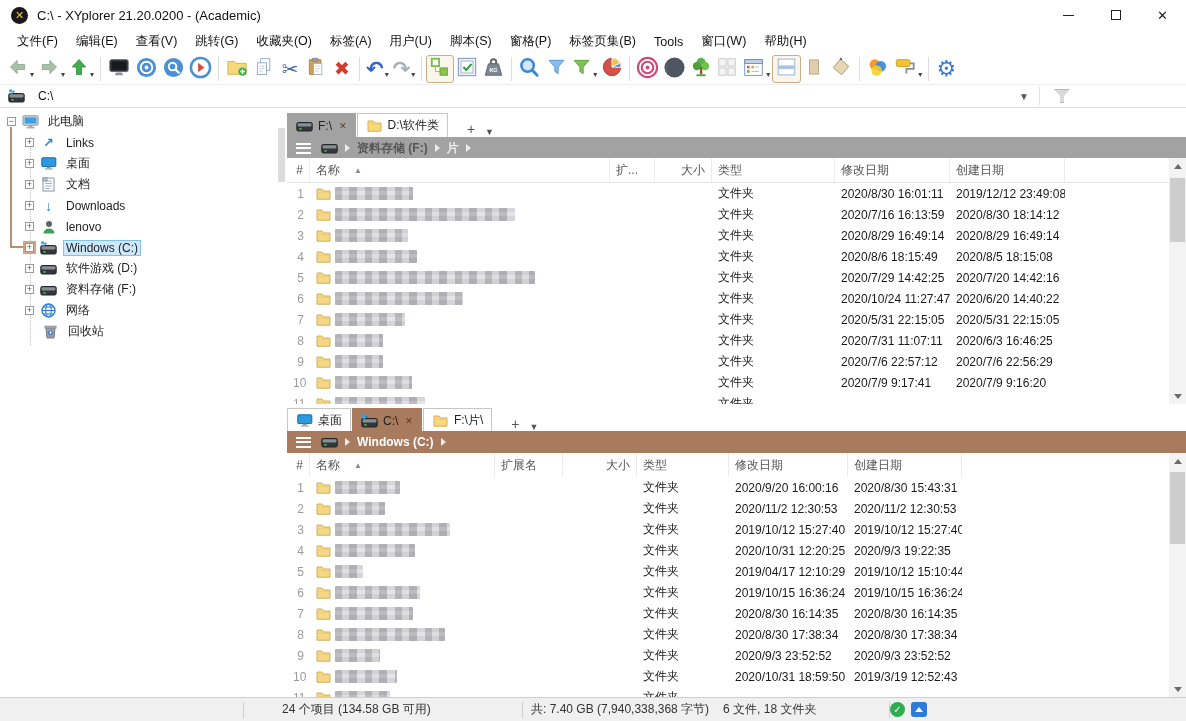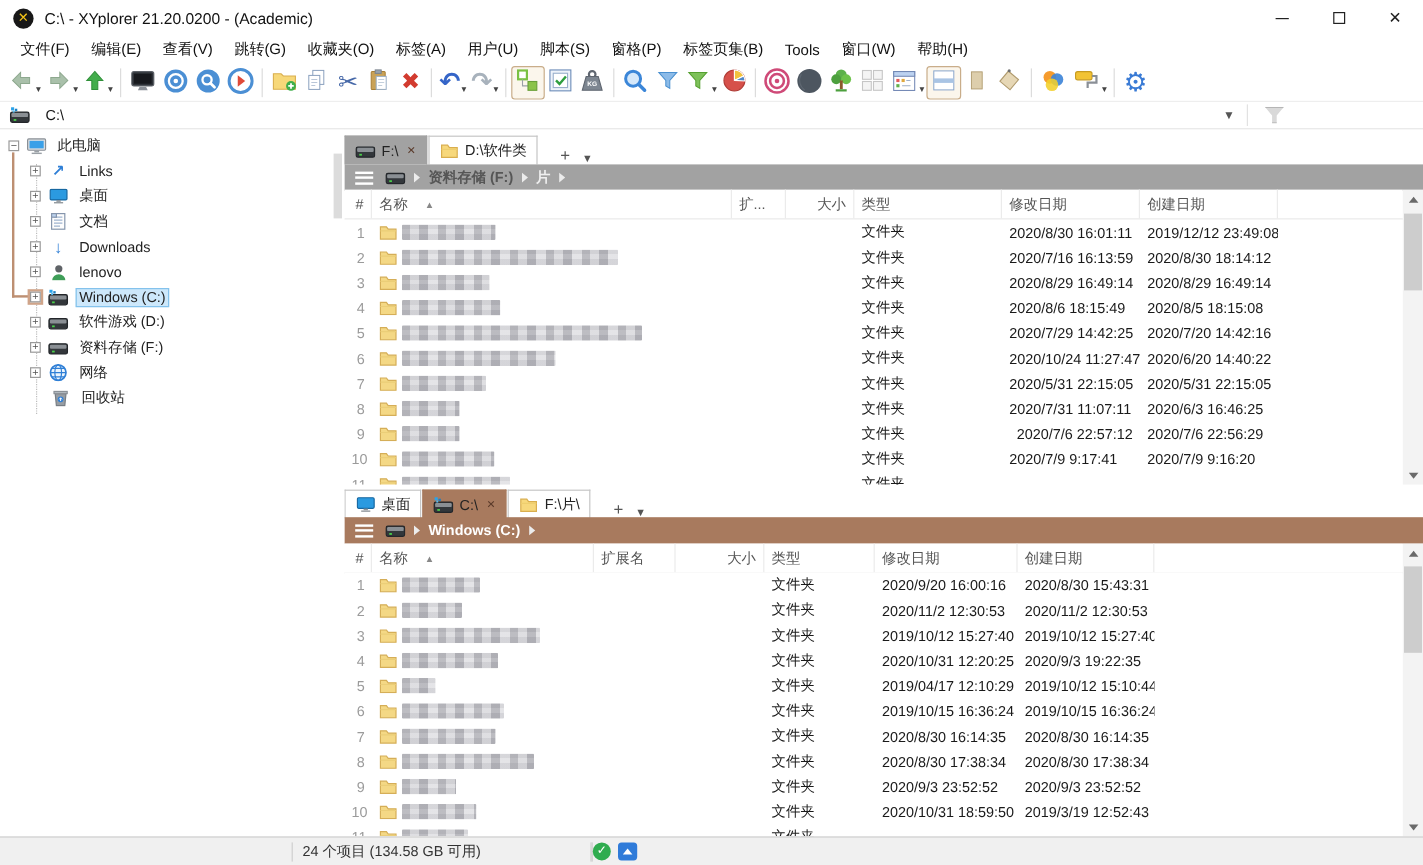--- a/index.html
+++ b/index.html
@@ -695,21 +695,21 @@
                   <svg width="15" height="13" viewBox="0 0 15 13">
                     <path d="M1 2 h5 l1.5 2 H14 v8.2 H1 z" fill="#f7d87c" stroke="#d9ae4e"></path>
                     <path d="M1 5.4 H14" stroke="#eece6e"></path>
                   </svg>
                 </span>
                 <span class="nameblur" style="width:48px;"></span>
               </span>
               <span class="lcell" style="width:45px;"></span>
               <span class="lcell r" style="width:57px;"></span>
               <span class="lcell" style="width:123px;">文件夹</span>
-              <span class="lcell" style="width:115px;text-align:right;">2020/7/6 22:57:12</span>
+              <span class="lcell" style="width:115px;">2020/7/6 22:57:12</span>
               <span class="lcell" style="width:115px;">2020/7/6 22:56:29</span>
             </div>
             <div class="lrow">
               <span class="lcell r rownum" style="width:23px;">10</span>
               <span class="lcell" style="width:300px;display:flex;align-items:center;">
                 <span class="rowfolder">
                   <svg width="15" height="13" viewBox="0 0 15 13">
                     <path d="M1 2 h5 l1.5 2 H14 v8.2 H1 z" fill="#f7d87c" stroke="#d9ae4e"></path>
                     <path d="M1 5.4 H14" stroke="#eece6e"></path>
                   </svg>
@@ -1009,22 +1009,27 @@
               <span class="sb-tri-down"></span>
             </span>
           </div>
         </section>
     </div>
   </div>
 
   <div class="statusbar">
     <div class="sbsec" style="width:243px;"></div>
     <div class="sbsep"></div>
-    <div class="sbsec" style="width:248px;padding-left:8px;">24 个项目 (134.58 GB 可用)</div>
+    <div class="sbsec" style="width:248px;padding-left:8px;margin-left:30px;">24 个项目 (134.58 GB 可用)</div>
     <div class="sbsep"></div>
+    <div class="sbsec" style="width:366px;padding-left:8px;">
+      <span>共: 7.40 GB (7,940,338,368 字节)</span>
+      <span style="width:14px;"></span>
+      <span>6 文件, 18 文件夹</span>
+    </div>
     <div class="sbsep"></div>
     <div class="schk">✓</div>
     <div class="sup">
         <i></i>
       </div>
   </div>
 
 </div>
 
 </body></html>

